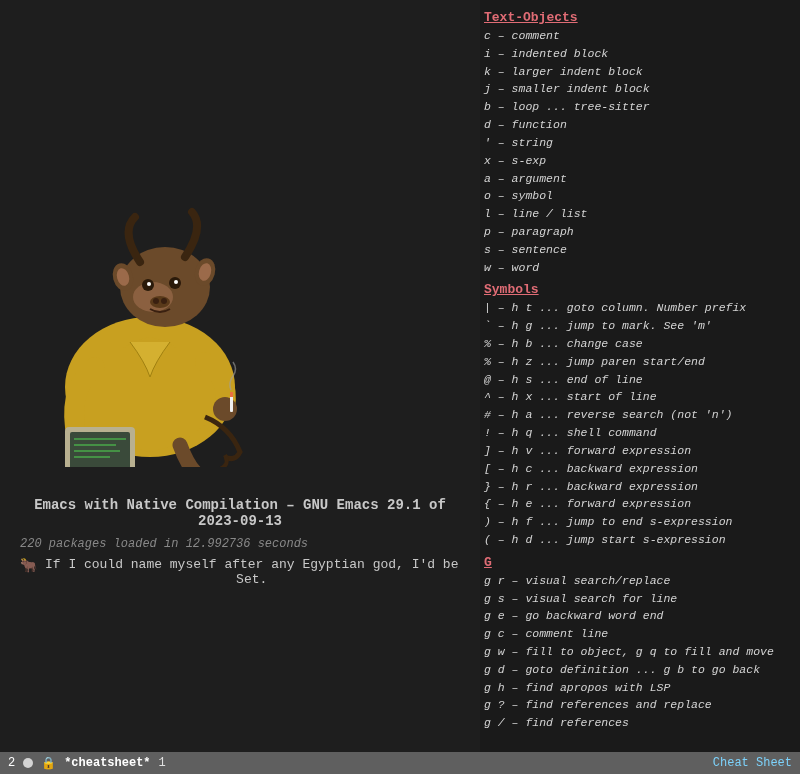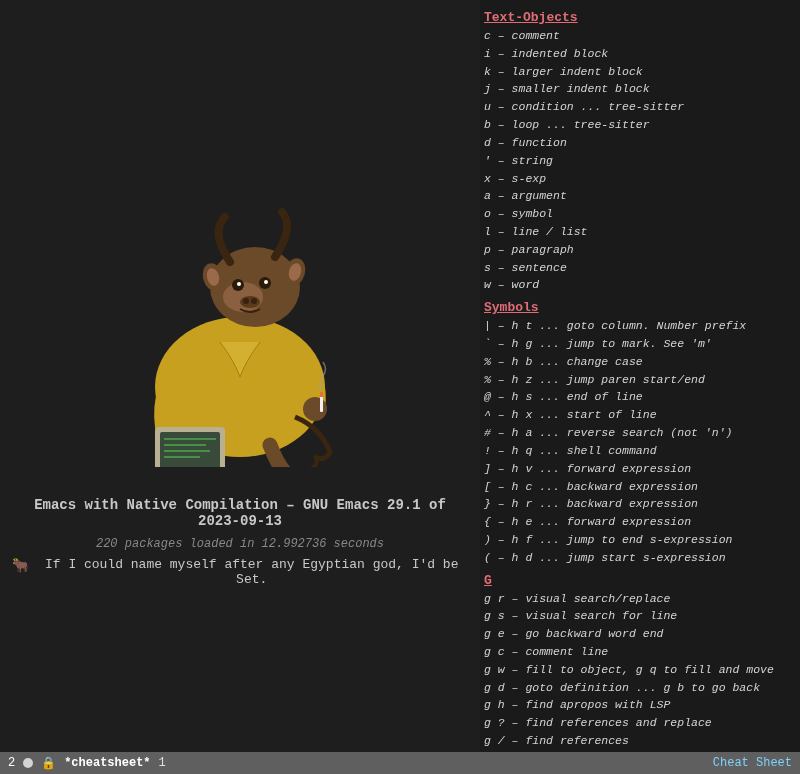--- a/index.html
+++ b/index.html
@@ -14,23 +14,23 @@
       overflow: hidden;
     }
 
     
     .left-panel {
       width: 480px;
       height: 774px;
       background-color: #1e1e1e;
       display: flex;
       flex-direction: column;
-      align-items: center;
+      align-items: flex-start;
       justify-content: center;
-      padding: 12px;
+      padding: 20px;
       flex-shrink: 0;
     }
 
     .gnu-image {
       width: 260px;
       height: 280px;
       margin-bottom: 30px;
     }
 
     .emacs-title {
@@ -228,21 +228,20 @@
   </div>
 </div>
 
 <div class="right-panel" id="right-panel">
 
 <div class="section-header">Text-Objects</div>
     <div class="key-item">c  –  comment</div>
     <div class="key-item">i  –  indented block</div>
     <div class="key-item">k  –  larger indent block</div>
     <div class="key-item">j  –  smaller indent block</div>
-    <div class="key-item">u  –  condition ... tree-sitter</div>
     <div class="key-item">b  –  loop ... tree-sitter</div>
     <div class="key-item">d  –  function</div>
     <div class="key-item">'  –  string</div>
     <div class="key-item">x  –  s-exp</div>
     <div class="key-item">a  –  argument</div>
     <div class="key-item">o  –  symbol</div>
     <div class="key-item">l  –  line / list</div>
     <div class="key-item">p  –  paragraph</div>
     <div class="key-item">s  –  sentence</div>
     <div class="key-item">w  –  word</div>

